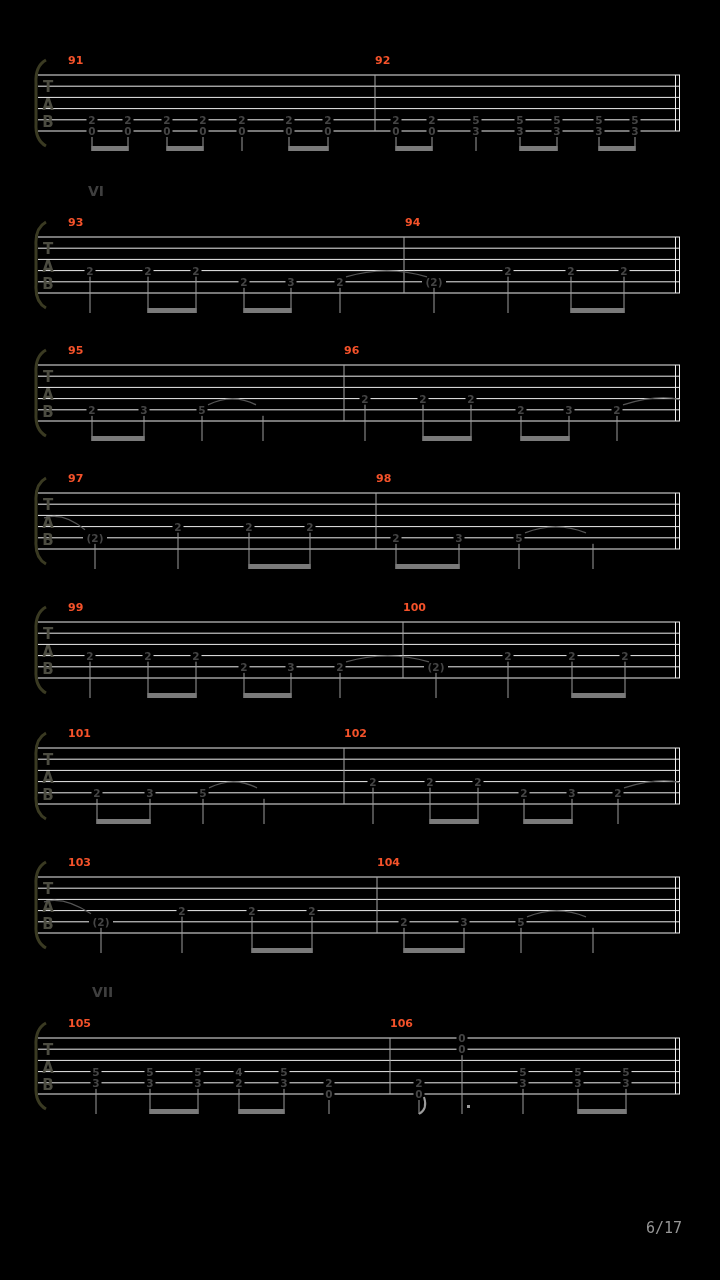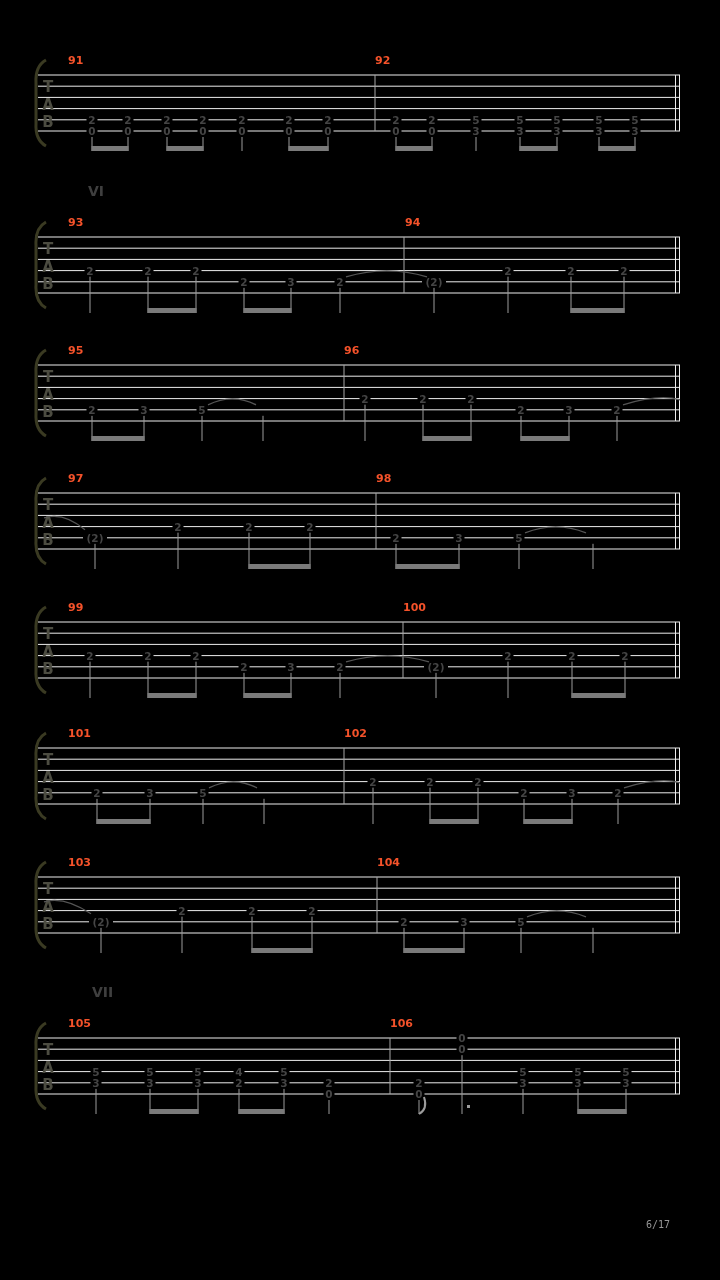--- a/index.html
+++ b/index.html
@@ -1,20 +1,20 @@
 <!DOCTYPE html>
 <html><head>
 <meta charset="utf-8">
 <style>
   html,body{margin:0;padding:0;background:#000;}
   .page{position:relative;width:720px;height:1280px;background:#000;overflow:hidden;
         font-family:"DejaVu Sans",sans-serif;}
   svg text{font-family:"DejaVu Sans",sans-serif;}
   .footer{position:absolute;left:646px;top:1219px;font-family:"DejaVu Sans Mono",monospace;
-          font-size:10px;color:#969696;}
+          font-size:15px;color:#969696;}
 </style>
 </head>
 <body>
 
 <div class="page">
   <svg id="score" width="720" height="1280" viewBox="0 0 720 1280">
       <g>
         <line x1="38" x2="680" y1="75" y2="75" stroke="#ededed" stroke-width="1"></line>
         <line x1="38" x2="680" y1="86.2" y2="86.2" stroke="#ededed" stroke-width="1"></line>
         <line x1="38" x2="680" y1="97.4" y2="97.4" stroke="#ededed" stroke-width="1"></line>

